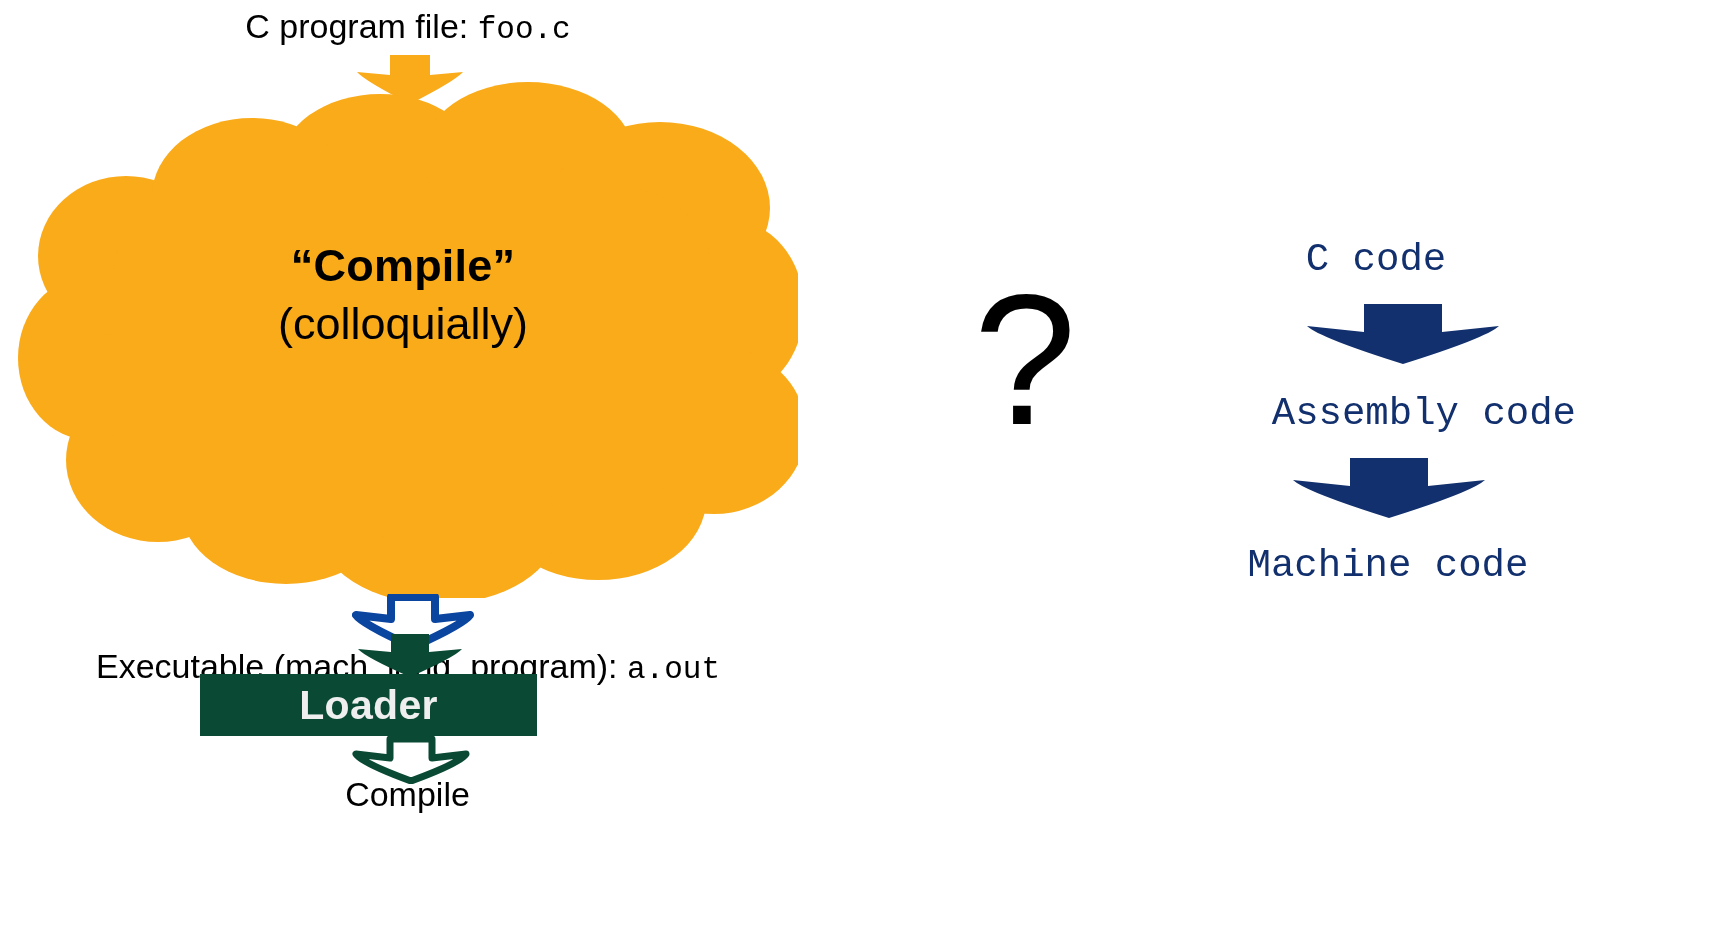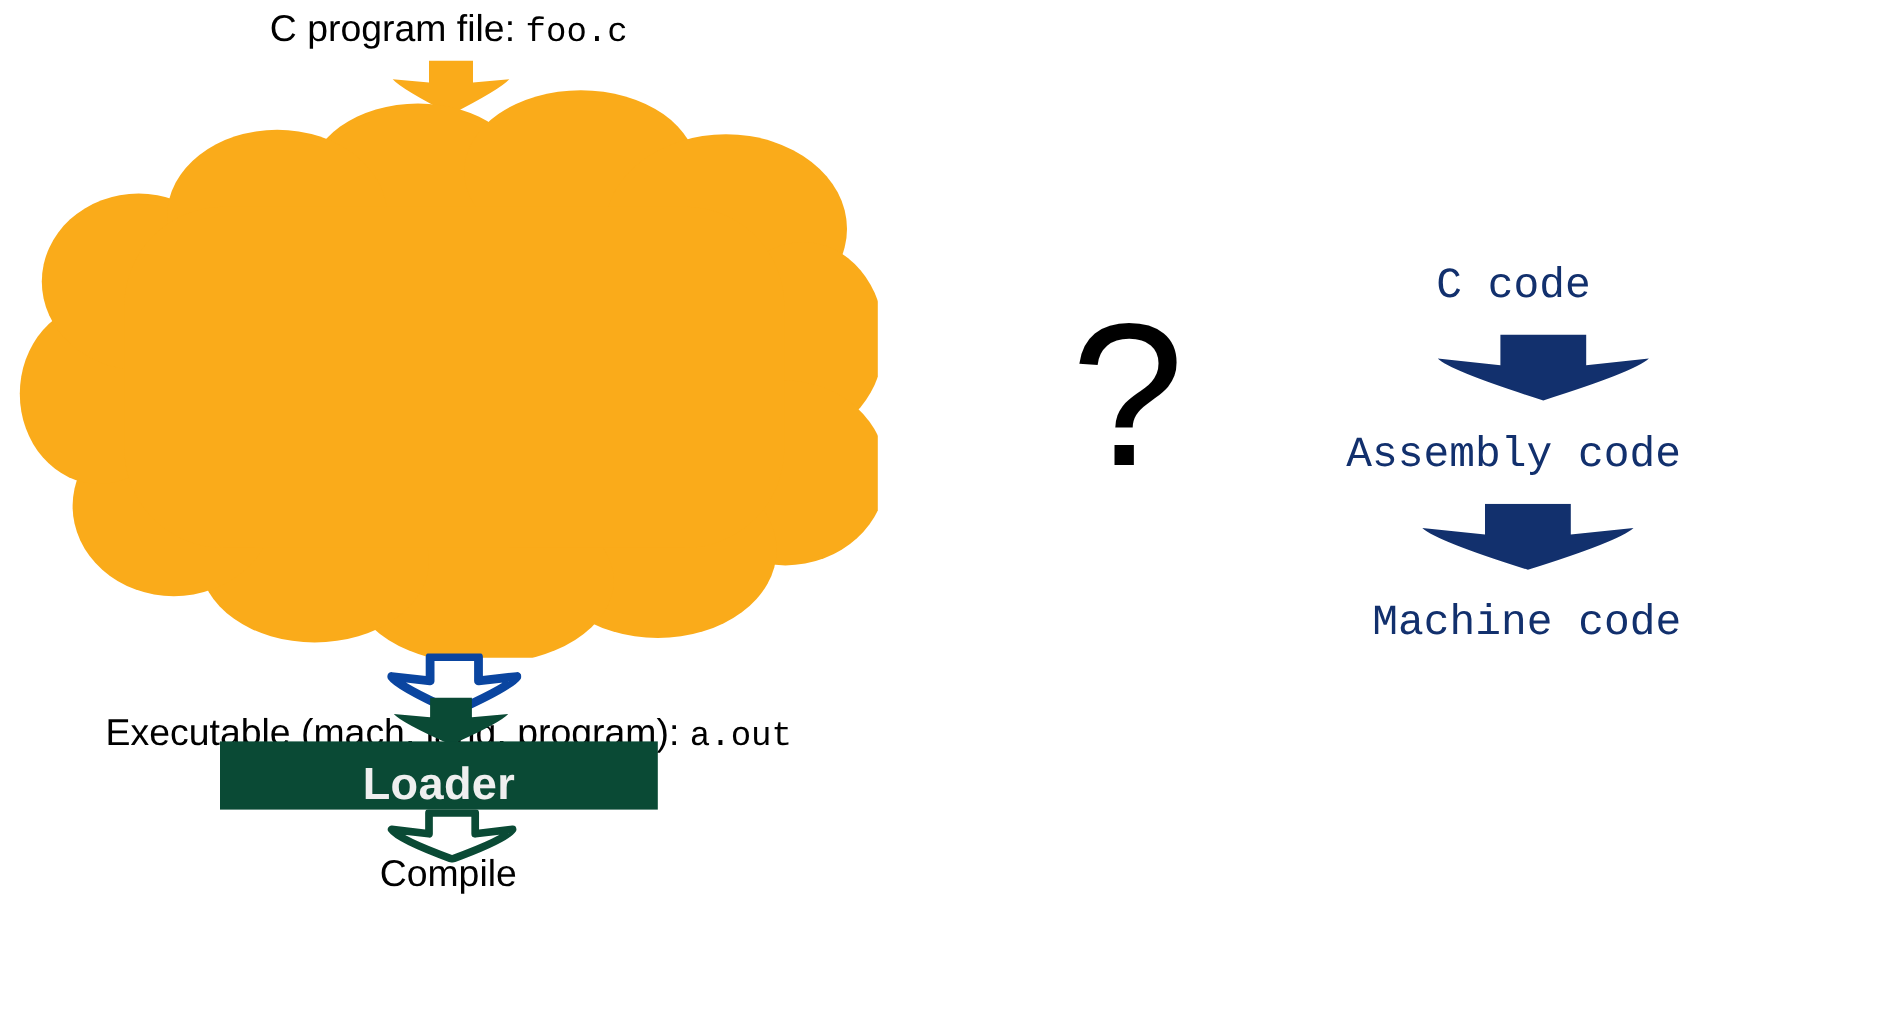--- a/index.html
+++ b/index.html
@@ -82,24 +82,24 @@
     left: 0; top: 648px;
     width: 816px;
     text-align: center;
     font-size: 34px;
     color: #f2f2f2;
   }
 
   
   #loader-box {
     left: 200px; top: 674px;
-    width: 398px; height: 62px;
+    width: 337px; height: 62px;
     background: #0A4A35;
     display: flex;
-    align-items: flex-end;
+    align-items: center;
     justify-content: center;
   }
   #loader-label {
     color: #EFEFEF;
     font-size: 41px;
     font-weight: bold;
     letter-spacing: 0.3px;
   }
 
   
@@ -125,21 +125,21 @@
   
   .pipeline-label {
     color: #12306D;
     white-space: nowrap;
     font-family: Liberation Mono, monospace;
     font-size: 39px;
     text-align: center;
   }
   #pipeline-col { left: 1176px; top: 238px; width: 400px; }
   #c-code-label        { position:absolute; left:0; top:0;   width:400px; }
-  #assembly-code-label { position:absolute; left:0; top:154px; width:400px; }
+  #assembly-code-label { position:absolute; left:0; top:154px; width:400px;text-align:right; }
   #machine-code-label  { position:absolute; left:12px; top:306px; width:400px; }
 
   .arrow-svg { display:block; }
 </style>
 </head>
 <body>
 
 <div class="stage">
 
   <div class="abs label-plain" id="c-program-file-label"><span>C program file: </span><span class="mono">foo.c</span></div>
@@ -161,20 +161,22 @@
         <ellipse cx="590" cy="442" rx="108" ry="80"></ellipse>
         <ellipse cx="430" cy="470" rx="120" ry="76"></ellipse>
         <ellipse cx="278" cy="452" rx="104" ry="74"></ellipse>
         <ellipse cx="150" cy="402" rx="92" ry="82"></ellipse>
         <ellipse cx="82" cy="300" rx="72" ry="82"></ellipse>
         <ellipse cx="118" cy="198" rx="88" ry="80"></ellipse>
         <ellipse cx="244" cy="138" rx="100" ry="78"></ellipse>
         <rect x="105" y="130" width="600" height="310" rx="90"></rect>
       </g>
     </svg>
+    <div class="cloud-text" id="cloud-title">“Compile”</div>
+    <div class="cloud-text" id="cloud-subtitle">(colloquially)</div>
   </div>
 
   <div class="abs" style="left:352px; top:594px;">
     <svg class="arrow-svg" width="122" height="56" viewBox="0 0 122 56" aria-hidden="true">
       <path d="M39 3 L83 3 L83 25 L118 21 Q112 30 61 53 Q10 30 4 21 L39 25 Z" fill="#ffffff" stroke="#0A45A0" stroke-width="8" stroke-linejoin="round"></path>
     </svg>
   </div>
 
   <div class="abs label-plain" id="executable-ghost"><span>Executable (mach. lang. program): </span><span class="mono">a.out</span></div>
 

